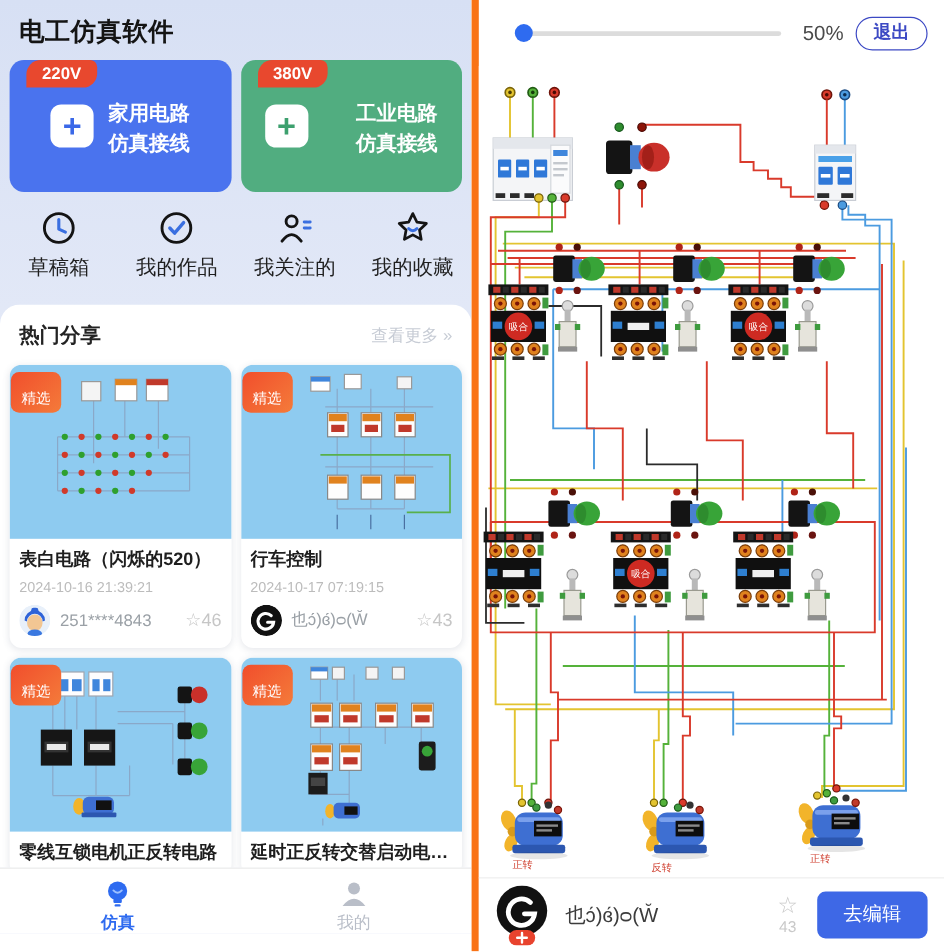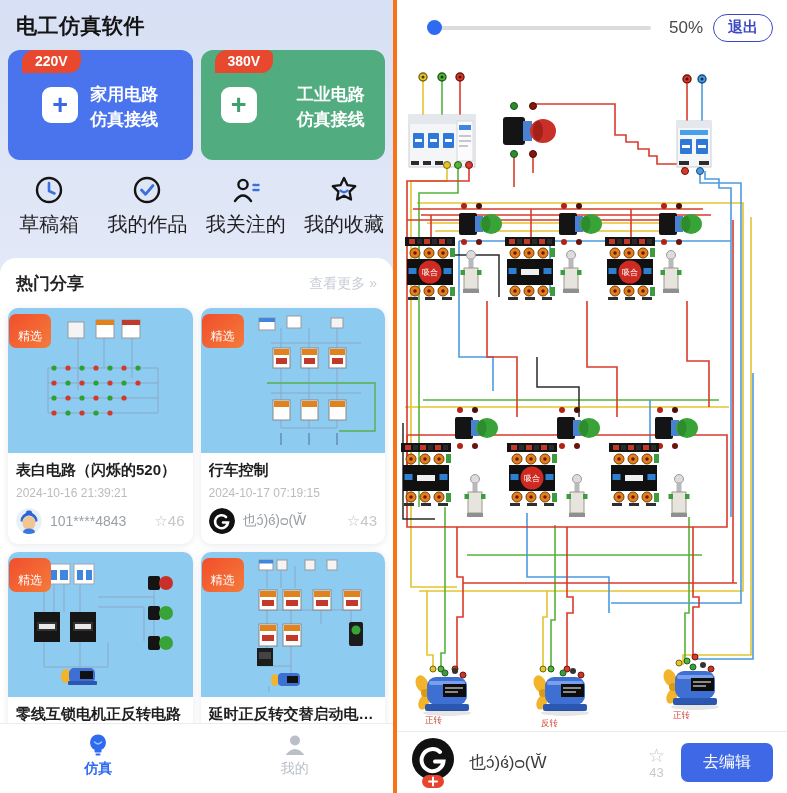--- a/index.html
+++ b/index.html
@@ -13,21 +13,21 @@
   .big-card { flex:1; border-radius:12px; position:relative; color:#fff; display:flex; align-items:center; justify-content:center; gap:12px; cursor:pointer; }
   .big-card.blue { background:#4a73ee; }
   .big-card.green { background:#51ad80;gap:40px; }
   .vbadge { position:absolute; top:0; left:14px; background:#e8482e; color:#fff; font-size:14px; font-weight:700; padding:3px 13px 4px; border-radius:12px 6px 12px 0; }
   .plusbox { width:36px; height:36px; background:#fff; border-radius:9px; display:flex; align-items:center; justify-content:center; font-size:27px; font-weight:700; line-height:1; }
   .big-card.blue .plusbox { color:#3a68e8; }
   .big-card.green .plusbox { color:#3da06e; }
   .big-card-text { font-size:17px; font-weight:700; line-height:1.45; margin-top:6px; }
   .quick-row { display:flex; padding:15px 0 12px; flex-shrink:0; }
   .quick { flex:1; display:flex; flex-direction:column; align-items:center; cursor:pointer; }
-  .quick-label { font-size:20px; color:#1f1f1f; margin-top:6px; }
+  .quick-label { font-size:17px; color:#1f1f1f; margin-top:6px; }
   .sheet { margin-top:8px; background:#fff; border-radius:16px 16px 0 0; padding:14px 8px 0; flex:1; overflow:hidden; }
   .sheet-head { display:flex; align-items:center; justify-content:space-between; padding:0 8px; }
   .sheet-title { font-size:17px; font-weight:700; color:#232323; }
   .more-link { font-size:14px; color:#c7ccd5; cursor:pointer; }
   .share-grid { display:grid; grid-template-columns:1fr 1fr; gap:8px; margin-top:13px; }
   .share-card { background:#fff; border-radius:10px; box-shadow:0 1px 6px rgba(70,85,110,.14); overflow:hidden; cursor:pointer; }
   .thumb { height:145px; background:#8ecbf0; position:relative; overflow:hidden; }
   .thumb svg { position:absolute; left:0; top:0; }
   .fbadge { position:absolute; top:6px; left:1px; background:linear-gradient(135deg,#f14e2c,#f47b3a); color:#fff; font-size:12px; padding:14px 9px 3px; border-radius:7px; z-index:2; }
   .info { padding:8px 8px 10px; }
@@ -37,21 +37,21 @@
   .sav { width:26px; height:26px; border-radius:50%; flex-shrink:0; overflow:hidden; }
   .aname { font-size:14px; color:#9aa0a6; margin-left:8px; flex:1; white-space:nowrap; overflow:hidden; }
   .scount { font-size:15px; color:#c6c6c6; white-space:nowrap; }
   .nav { height:55px; background:#fff; border-top:1px solid #ececec; display:flex; flex-shrink:0; }
   .nav-item { flex:1; display:flex; flex-direction:column; align-items:center; justify-content:flex-end; cursor:pointer; }
   .nav-label { font-size:14px; margin-top:2px; }
   .nav-item.active .nav-label { color:#2e6bf0; font-weight:700; }
   .nav-item.inactive .nav-label { color:#b9bec8; }
 
   
-  .right { width:394px; height:793px; display:flex; flex-direction:column; background:#fff; border-left:4px solid #f97316; }
+  .right { width:394px; height:793px; display:flex; flex-direction:column; background:#fff; border-left:6px solid #f97316; }
   .rtop { height:55px; display:flex; align-items:center; padding:0 14px; flex-shrink:0; }
   .slider { flex:1; height:4px; background:#dcdcdc; border-radius:2px; position:relative; margin:0 12px 0 16px; }
   .slider-thumb { position:absolute; left:0; top:-6px; width:15px; height:15px; border-radius:50%; background:#2e6bf0; cursor:pointer; }
   .zoom-val { font-size:17px; color:#4a4a4a; margin:0 10px 0 6px; }
   .exit-btn { border:1.6px solid #3c49c4; color:#3c49c4; border-radius:16px; padding:3px 14px 4px; font-size:15px; font-weight:600; background:#fff; cursor:pointer; }
   .canvas { flex:1; position:relative; overflow:hidden; background:#fff; }
   .rbottom { height:62px; border-top:1px solid #ebebeb; display:flex; align-items:center; padding:0 14px; flex-shrink:0; background:#fff; }
   .ravatar { position:relative; width:44px; height:50px; flex-shrink:0; }
   .uname { font-size:17px; color:#3c3c3c; margin-left:14px; flex:1; white-space:nowrap; overflow:hidden; }
   .star-block { text-align:center; color:#c9c9c9; margin-right:16px; line-height:1.05; }
@@ -173,21 +173,21 @@
             <div class="author-row">
               <div class="sav">
                 <svg width="26" height="26" viewBox="0 0 26 26">
                   <circle cx="13" cy="13" r="13" fill="#e8f0fa"></circle>
                   <ellipse cx="13" cy="15" rx="6.5" ry="7" fill="#f2c693"></ellipse>
                   <path d="M4.5 13 a8.5 8.5 0 0 1 17 0 l-2 1 a6.5 6.5 0 0 0 -13 0 z" fill="#2f63d8"></path>
                   <rect x="10" y="2.5" width="6" height="4" rx="2" fill="#2f63d8"></rect>
                   <ellipse cx="13" cy="24" rx="6" ry="3.5" fill="#3a78e0"></ellipse>
                 </svg>
               </div>
-              <div class="aname">101****4843</div>
+              <div class="aname">251****4843</div>
               <div class="scount"><span>☆</span><span>46</span></div>
             </div>
           </div>
         </div>
 
         <div class="share-card">
           <div class="thumb">
             <div class="fbadge">精选</div>
             <svg width="184" height="145" viewBox="0 0 184 145">
               <g stroke="#8aa8c8" stroke-width="1" fill="none">

